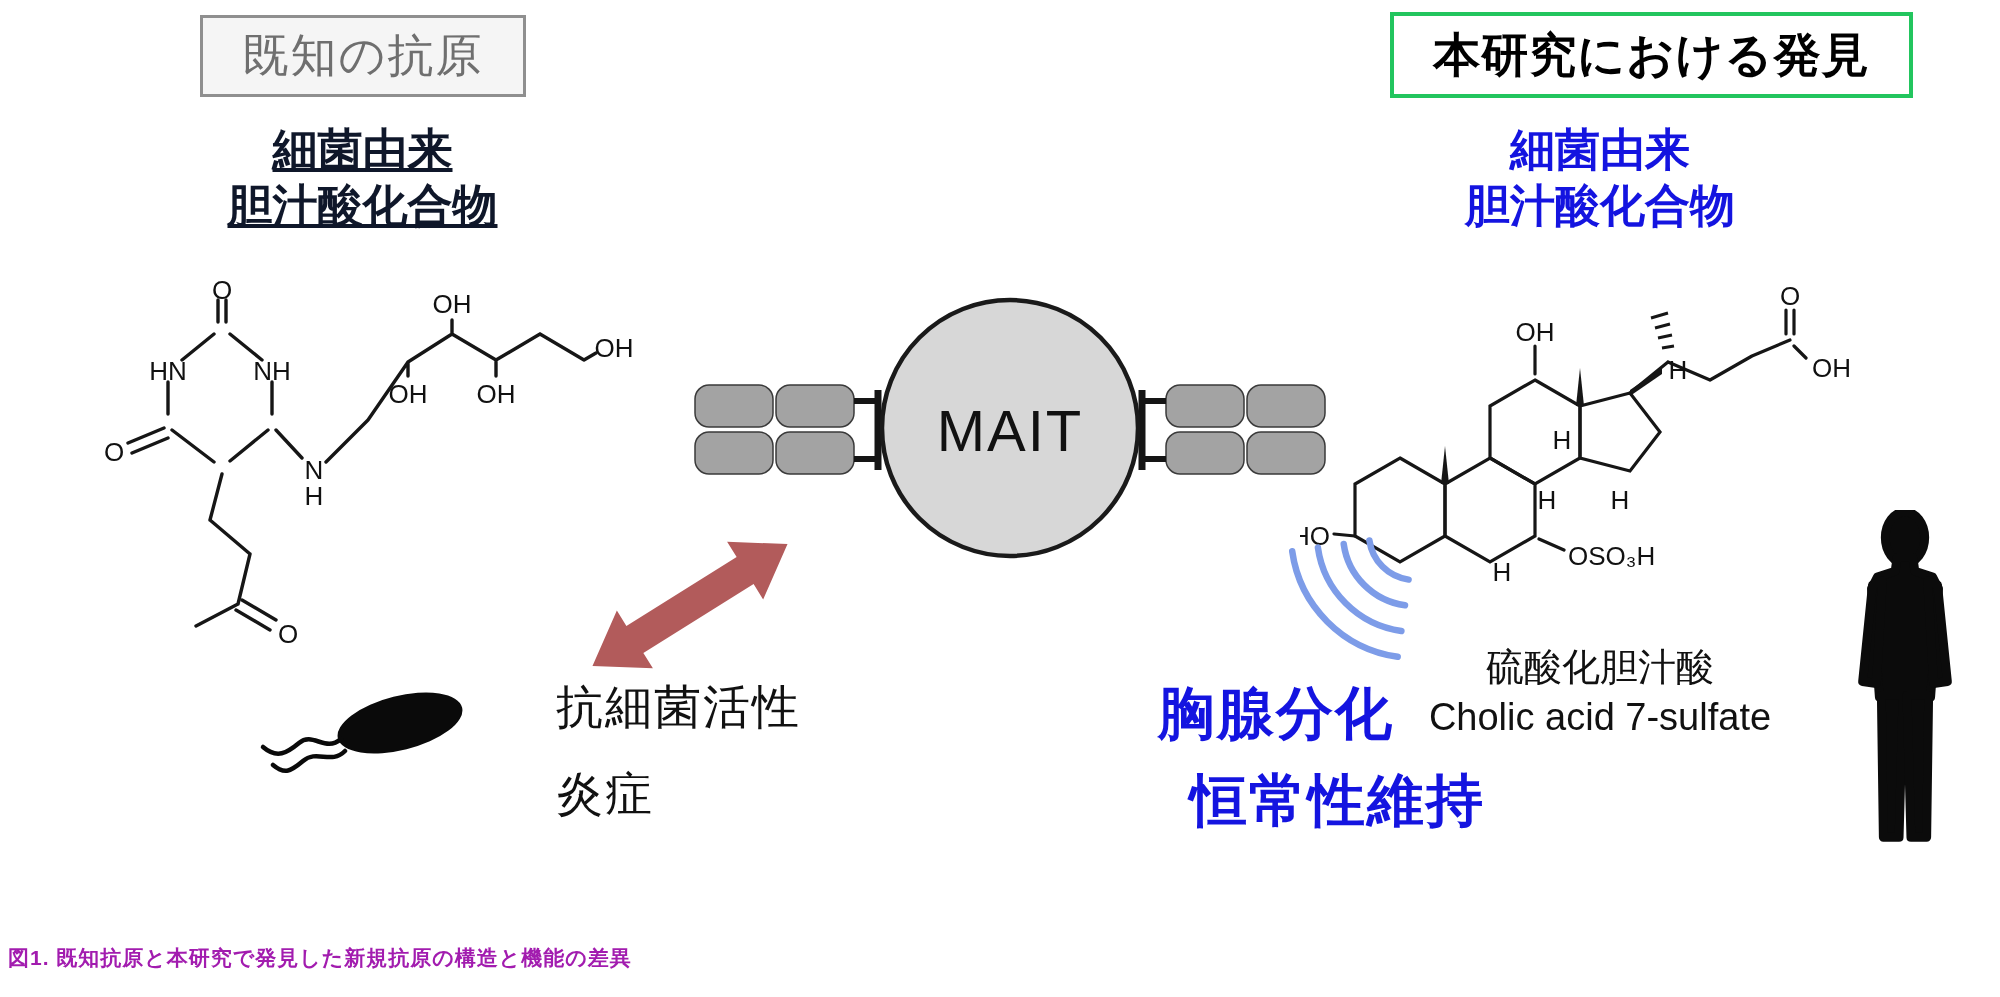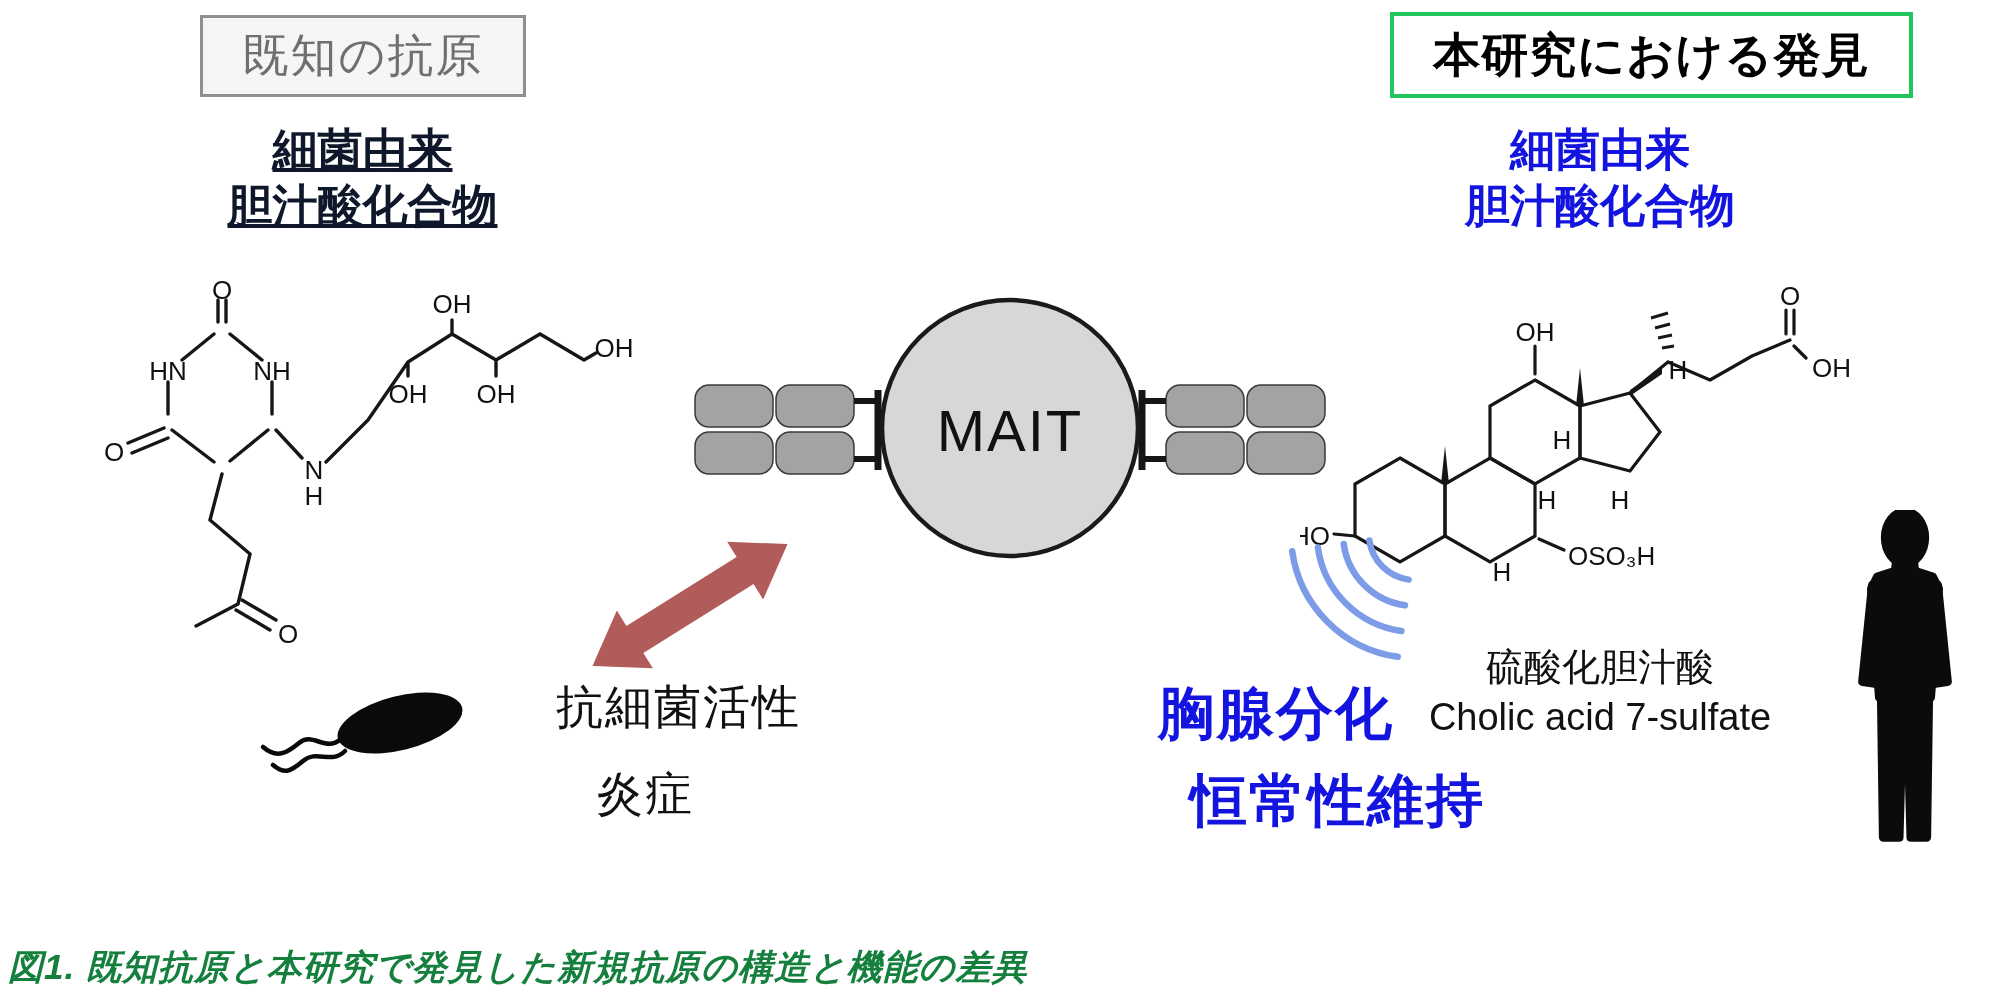--- a/index.html
+++ b/index.html
@@ -12,21 +12,21 @@
   .known-box{left:200px;top:15px;width:320px;height:76px;border:3px solid #8f8f8f;background:#f5f5f5;
     color:#6f6f6f;font-size:46px;font-weight:500;letter-spacing:2px;}
   .discovery-box{left:1390px;top:12px;width:515px;height:78px;border:4px solid #22c55e;
     color:#000;font-size:47px;font-weight:bold;letter-spacing:1px;}
   .subtitle{text-align:center;font-weight:bold;font-size:45px;line-height:1.25;}
   .subtitle.red{left:155px;top:122px;width:415px;color:#0f172a;text-decoration:underline;}
   .subtitle.blue{left:1385px;top:122px;width:430px;color:#1414e0;}
   .fx-text{font-size:47px;color:#111;font-weight:500;letter-spacing:2px;}
   .fx-blue{font-size:57px;color:#1414e0;font-weight:bold;letter-spacing:2px;}
   .compound{left:1368px;top:642px;width:464px;text-align:center;font-size:38px;line-height:1.32;color:#111;}
-  .caption{left:8px;top:944px;font-size:35px;font-weight:bold;color:#15803d;letter-spacing:1px;font-style:italic;}
+  .caption{left:8px;top:944px;font-size:21px;font-weight:bold;color:#a21caf;letter-spacing:1px;}
   svg text{font-family:"Liberation Sans","DejaVu Sans",sans-serif;}
   .atom{font-size:26px;fill:#111;}
   .bond{stroke:#161616;stroke-width:3.4;fill:none;stroke-linecap:round;}
   .bond2{stroke:#161616;stroke-width:3.2;fill:none;stroke-linecap:round;}
 </style>
 </head>
 <body>
 
 <div id="canvas">
 
@@ -95,21 +95,21 @@
     </g>
   </svg>
 
   <svg class="abs" style="left:245px;top:665px;" width="250" height="135" viewBox="0 0 250 135">
     <ellipse cx="155" cy="58" rx="64" ry="27" transform="rotate(-14 155 58)" fill="#0a0a0a"></ellipse>
     <path d="M96 74 C80 88 68 66 54 78 C42 88 32 94 18 82" stroke="#0a0a0a" stroke-width="4.5" fill="none" stroke-linecap="round"></path>
     <path d="M100 86 C86 100 72 84 58 96 C46 106 40 110 28 100" stroke="#0a0a0a" stroke-width="4.5" fill="none" stroke-linecap="round"></path>
   </svg>
 
   <div class="abs fx-text" style="left:556px;top:676px;">抗細菌活性</div>
-  <div class="abs fx-text" style="left:556px;top:763px;margin-left:40px;">炎症</div>
+  <div class="abs fx-text" style="left:556px;top:763px;">炎症</div>
 
   <svg class="abs" style="left:1300px;top:250px;" width="560" height="360" viewBox="0 0 560 360">
     <g>
       <path class="bond2" d="M100 208 L145 234 L145 286 L100 312 L55 286 L55 234 Z"></path>
       <path class="bond2" d="M190 208 L235 234 L235 286 L190 312 L145 286 L145 234 Z"></path>
       <path class="bond2" d="M235 130 L280 156 L280 208 L235 234 L190 208 L190 156 Z"></path>
       <path class="bond2" d="M280 156 L330 143 L360 182 L330 221 L280 208 Z"></path>
     </g>
     <g>
       <path class="bond2" d="M235 124 L235 96 M34 284 L55 286 M239 289 L264 300 M330 143 L368 112 M368 112 L410 130 M410 130 L452 106 M452 106 L490 90 M494 96 L506 108"></path>

